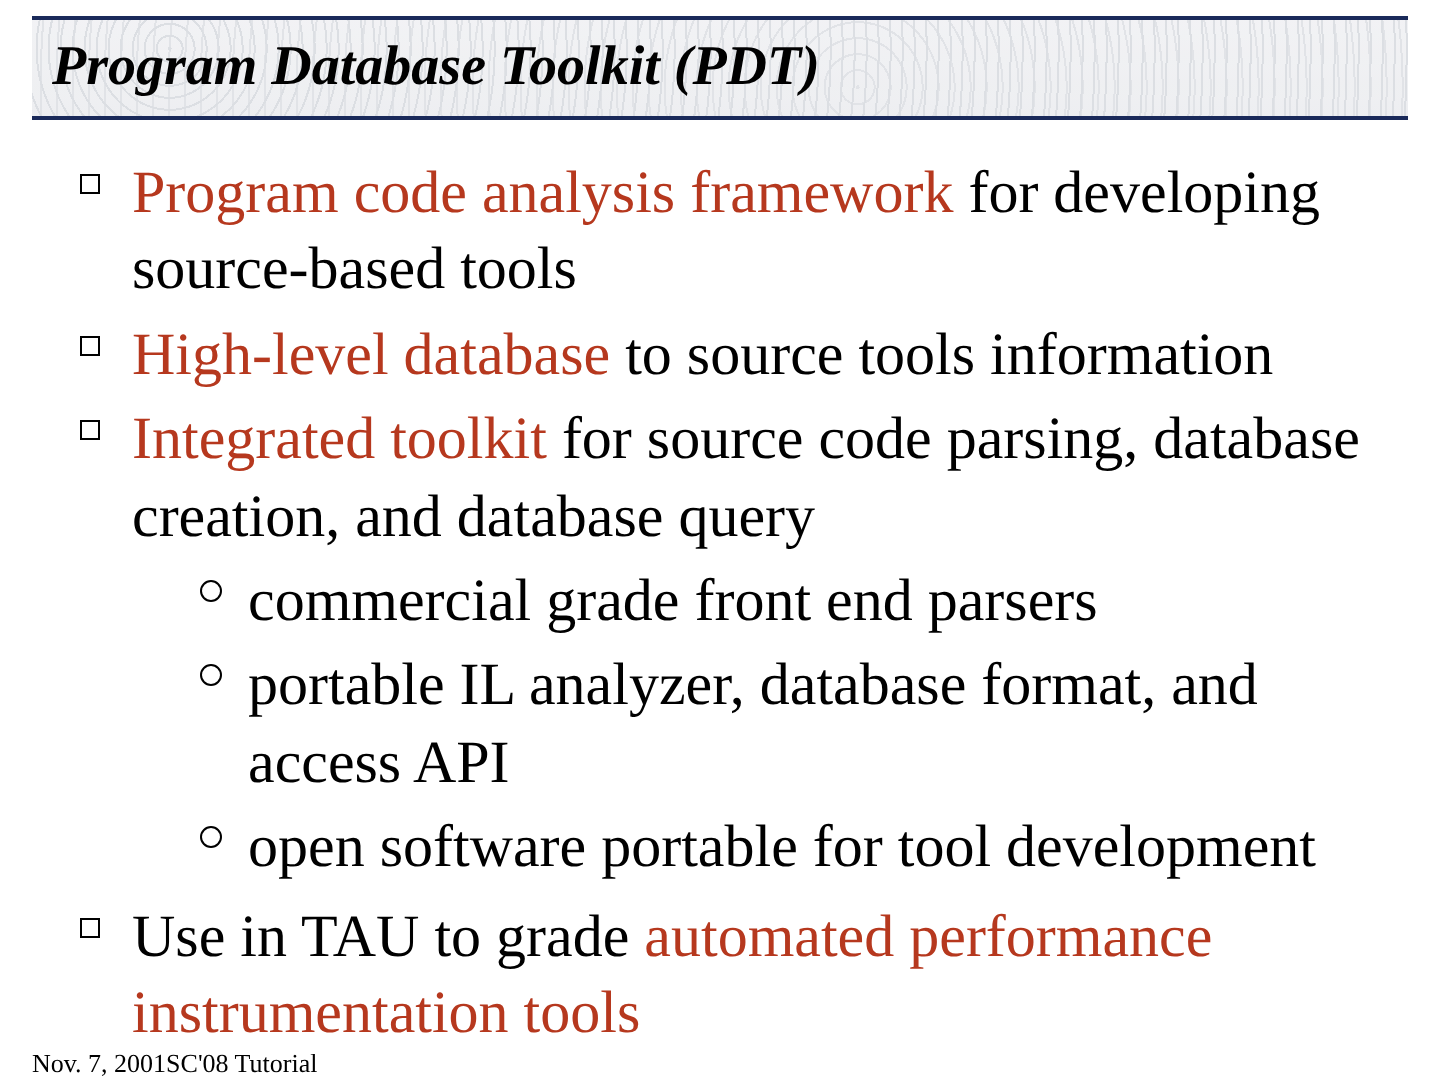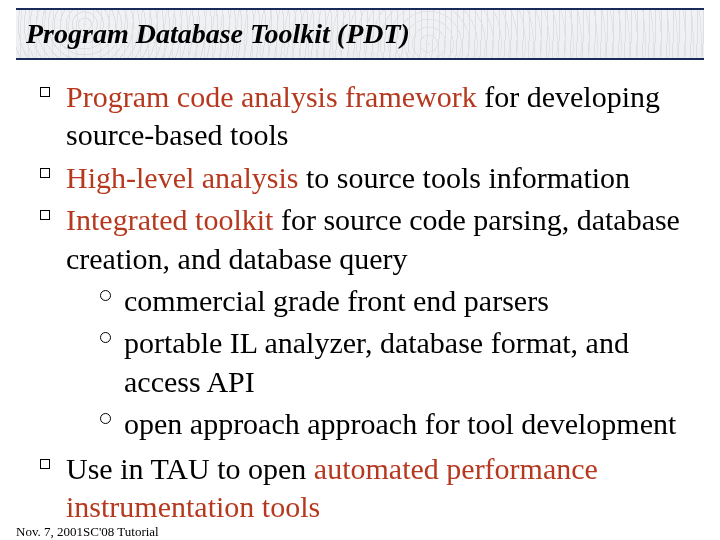--- a/index.html
+++ b/index.html
@@ -109,32 +109,32 @@
   <div class="title-bar">
     <h1>Program Database Toolkit (PDT)</h1>
   </div>
 
   <div class="body">
     <ul class="top">
       <li>
         <span></span><span class="hl">Program code analysis framework</span><span> for developing source-based tools</span>
       </li>
       <li>
-        <span></span><span class="hl">High-level analysis</span><span> to source tools information</span>
+        <span></span><span class="hl">High-level database</span><span> to source tools information</span>
       </li>
       <li>
         <span></span><span class="hl">Integrated toolkit</span><span> for source code parsing, database creation, and database query</span>
         <ul class="sub">
           <li><span>commercial grade front end parsers</span></li>
           <li><span>portable IL analyzer, database format, and access API</span></li>
-          <li><span>open approach approach for tool development</span></li>
+          <li><span>open software portable for tool development</span></li>
         </ul>
       </li>
       <li>
-        <span>Use in TAU to open </span><span class="hl">automated performance instrumentation tools</span><span></span>
+        <span>Use in TAU to grade </span><span class="hl">automated performance instrumentation tools</span><span></span>
       </li>
     </ul>
   </div>
 
   <div class="footer">
     <span>Nov. 7, 2001</span>
     <span>SC'08 Tutorial</span>
   </div>
 
 </div>

